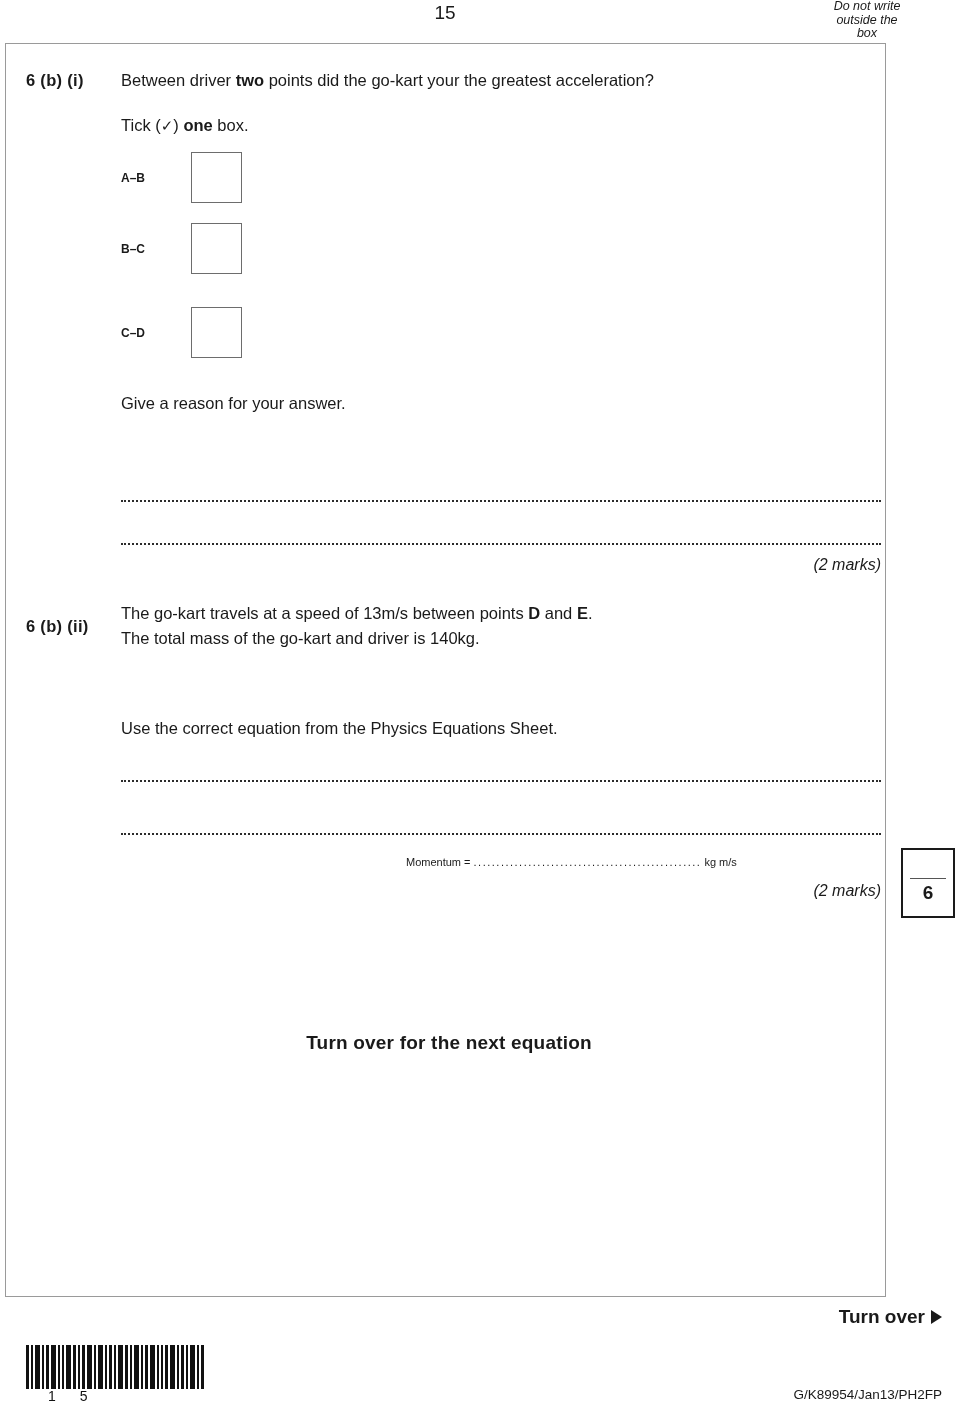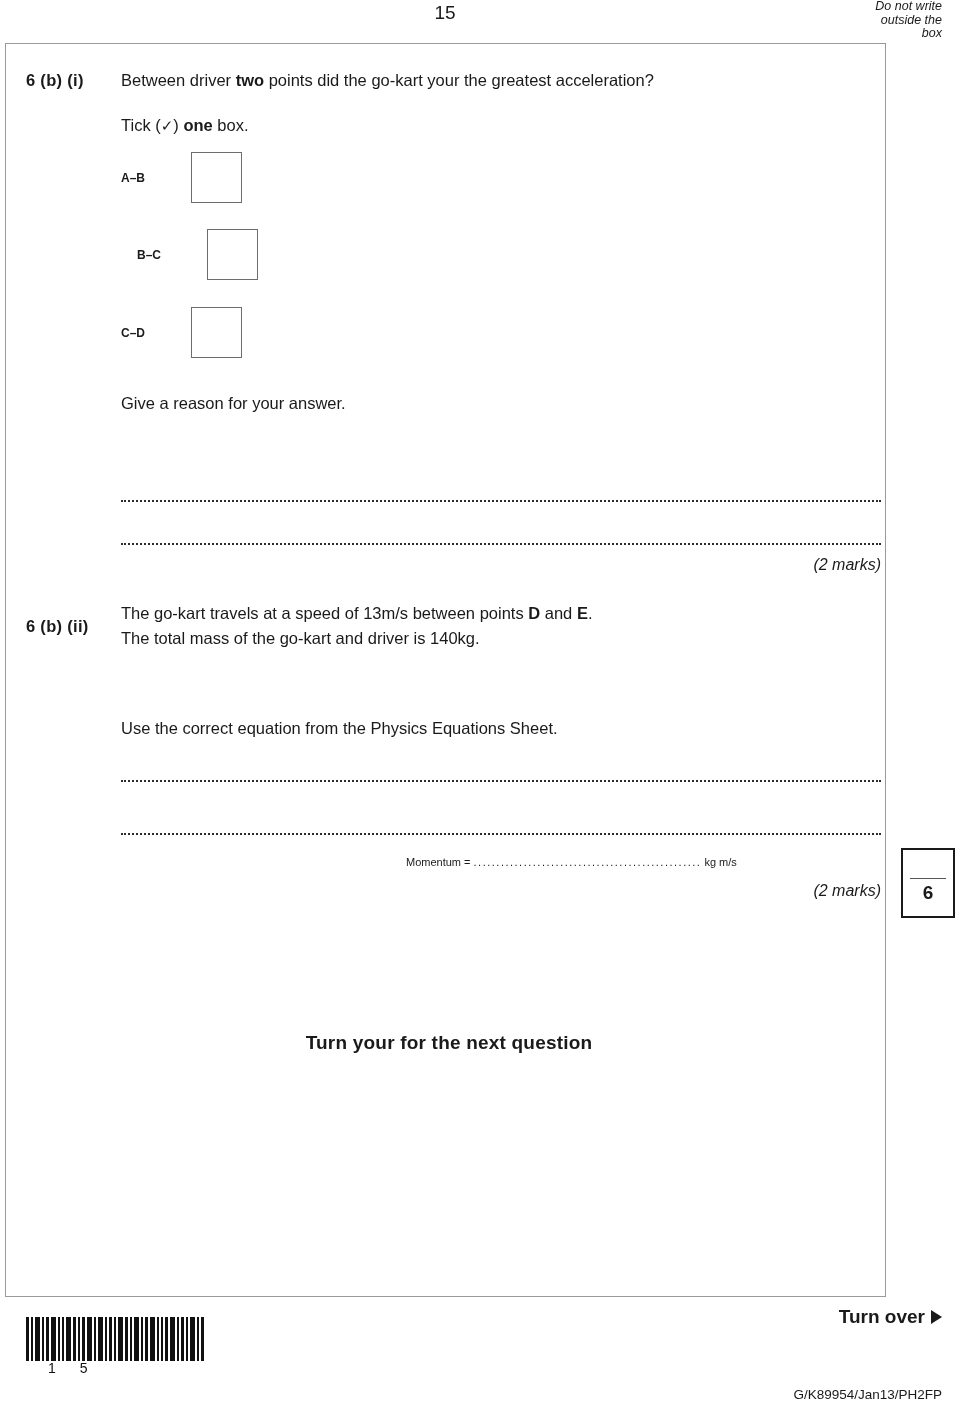--- a/index.html
+++ b/index.html
@@ -24,21 +24,21 @@
     width: 890px;
     text-align: center;
     font-size: 19px;
     color: #1a1a1a;
   }
   .do-not-write {
     position: absolute;
     top: 0px;
     right: 18px;
     width: 150px;
-    text-align: right;
+    text-align: center;
     font-style: italic;
     font-size: 12.5px;
     line-height: 13.5px;
     color: #1a1a1a;
   }
 
   
   .content-box {
     position: absolute;
     left: 5px;
@@ -94,21 +94,21 @@
     width: 70px;
   }
   .option-box {
     width: 51px;
     height: 51px;
     border: 1.5px solid #6d6d6d;
     box-sizing: border-box;
     background: #fff;
   }
   #opt-0 { top: 108px; }
-  #opt-1 { top: 185px; margin-left: 16px; }
+  #opt-1 { top: 179px; }
   #opt-2 { top: 263px; }
 
   .reason-line {
     position: absolute;
     left: 115px;
     top: 350px;
     font-size: 16.5px;
   }
 
   
@@ -209,21 +209,21 @@
     width: 0; height: 0;
     border-left: 11px solid #1a1a1a;
     border-top: 7px solid transparent;
     border-bottom: 7px solid transparent;
     display: inline-block;
   }
 
   .barcode-wrap {
     position: absolute;
     left: 18px;
-    top: 1317px;
+    top: 1345px;
     padding-left: 8px;
   }
   .barcode {
     display: flex;
     align-items: flex-end;
     height: 44px;
   }
   .barcode span {
     display: block;
     background: #111;
@@ -298,21 +298,21 @@
 
   <div class="para" id="p-eqn">Use the correct equation from the Physics Equations Sheet.</div>
 
   <div class="dotted" id="dl-3"></div>
   <div class="dotted" id="dl-4"></div>
 
   <div class="momentum-line"><span>Momentum =</span> <span class="mdots">..................................................</span> <span>kg m/s</span></div>
 
   <div class="marks" id="marks-2">(2 marks)</div>
 
-  <div class="turn-next">Turn your for the next question</div>
+  <div class="turn-next">Turn over for the next equation</div>
 
 </div>
 
 <div class="mark-box">
   <div class="mark-box-rule"></div>
   <div class="mark-box-value">6</div>
 </div>
 
 <div class="turn-over">
   <span>Turn over</span>

